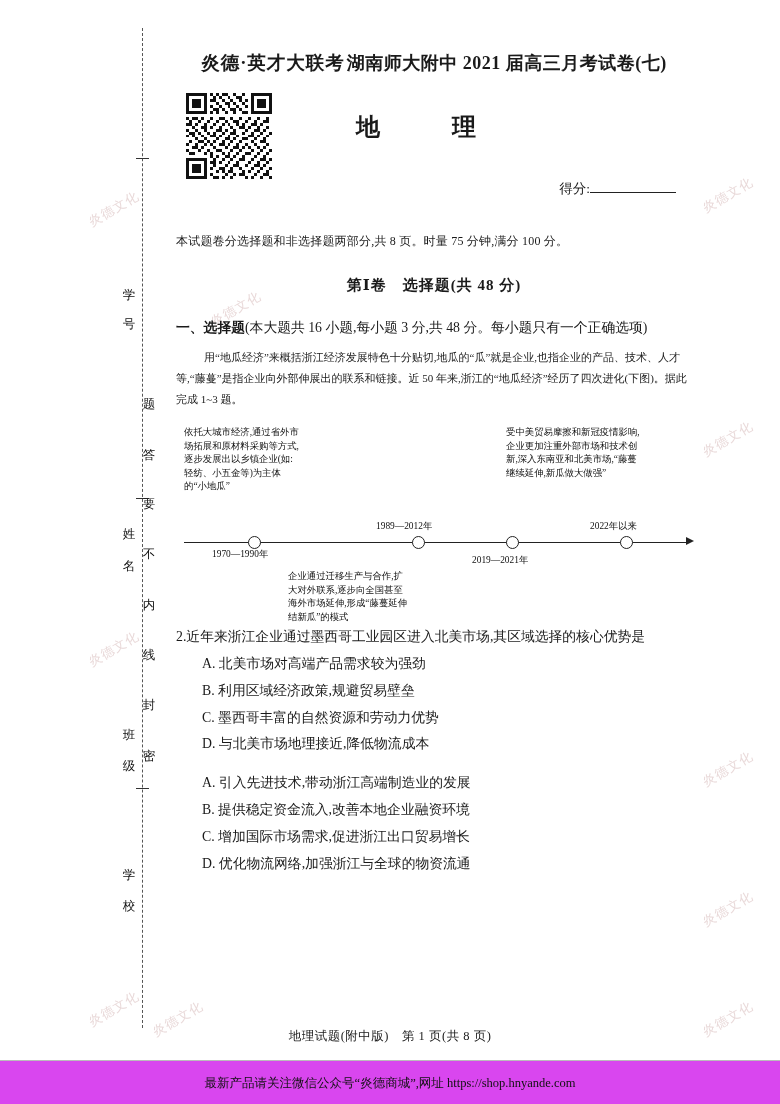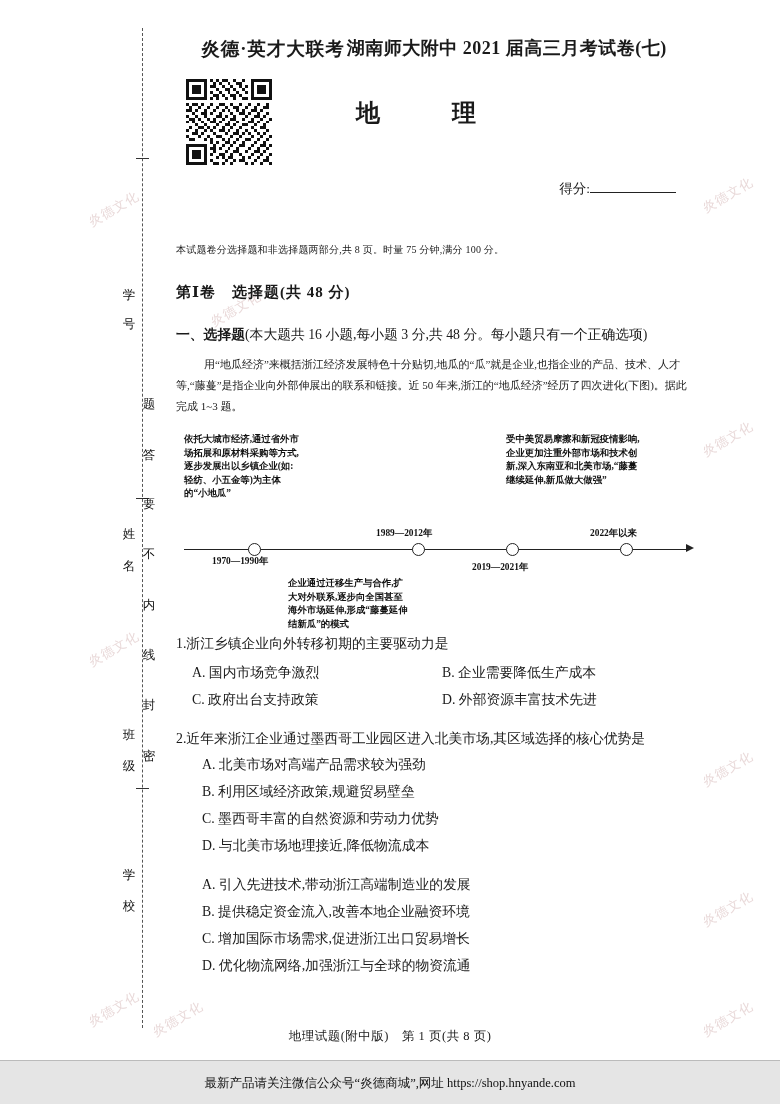--- a/index.html
+++ b/index.html
@@ -40,21 +40,21 @@
     font-size:12.5px;
     letter-spacing:9px;
     color:#111;
     white-space:nowrap;
   }
   .tick{position:absolute;left:40px;width:13px;height:0;border-top:1px solid #333;}
 
   
   .content{position:absolute;left:176px;top:30px;width:516px;}
 
-  .title-row{display:flex;align-items:flex-start;justify-content:center;margin-top:6px;}
+  .title-row{display:flex;align-items:center;justify-content:center;margin-top:20px;}
   .title-brand{
     font-family:"Liberation Serif",serif;
     font-weight:bold;font-size:18.5px;letter-spacing:1px;
   }
   .title-main{
     font-weight:bold;font-size:18px;letter-spacing:0.5px;margin-left:2px;
   }
 
   .qr-row{position:relative;height:96px;margin-top:18px;}
   .qr{position:absolute;left:10px;top:0;width:86px;height:86px;}
@@ -63,34 +63,34 @@
     font-size:24px;font-weight:bold;letter-spacing:24px;text-align:right;
   }
 
   .score{
     position:absolute;right:16px;top:150px;
     font-size:13.5px;
   }
   .score .line{display:inline-block;width:86px;border-bottom:1px solid #222;height:12px;}
 
   .exam-note{
-    margin-top:68px;font-size:10px;text-indent:0;letter-spacing:0.2px;
+    margin-top:44px;font-size:12px;text-indent:0;letter-spacing:0.2px;
   }
 
   .section-title{
-    margin-top:26px;font-size:15px;font-weight:bold;letter-spacing:1px;
+    text-align:center;margin-top:26px;font-size:15px;font-weight:bold;letter-spacing:1px;
   }
 
   .q-head{margin-top:20px;font-size:13.8px;font-weight:bold;line-height:1.9;}
   .q-head .normal{font-weight:normal;}
 
   .para{margin-top:6px;font-size:11px;line-height:1.9;text-indent:28px;}
 
   
-  .figure{position:relative;height:188px;margin-top:14px;font-size:9.4px;line-height:1.45;color:#111;font-weight:bold;}
+  .figure{position:relative;height:188px;margin-top:14px;font-size:9.4px;line-height:1.45;color:#111;}
   .fg-note{position:absolute;width:118px;}
   .axis{position:absolute;left:8px;right:6px;top:118px;height:0;border-top:1.1px solid #222;}
   .arrow{
     position:absolute;right:-2px;top:113px;
     width:0;height:0;border-left:8px solid #222;border-top:4px solid transparent;border-bottom:4px solid transparent;
   }
   .node{position:absolute;top:112px;width:11px;height:11px;border:1.2px solid #222;border-radius:50%;background:#fff;}
   .node-lbl{position:absolute;font-size:9.4px;white-space:nowrap;}
 
   
@@ -100,21 +100,21 @@
   .opts-2col .opt{width:50%;font-size:13.8px;line-height:1.95;}
   .opts-1col .opt{font-size:13.8px;line-height:1.95;padding-left:26px;}
   .indent{padding-left:16px;}
 
   
   .footer{
     position:absolute;left:0;right:0;top:1028px;text-align:center;font-size:12.5px;letter-spacing:0.5px;
   }
   .bottom-bar{
     position:absolute;left:0;right:0;top:1060px;height:44px;
-    background:#e5e5e5;border-top:1px solid #bbb;
+    background:#d946ef;border-top:1px solid #bbb;
     display:flex;align-items:center;justify-content:center;
     font-size:12.5px;color:#111;
   }
 </style>
 </head>
 <body>
 
 <div class="page">
 
   <div class="wm" style="left:86px;top:200px;">炎德文化</div>
@@ -414,31 +414,20 @@
       <div class="node" style="left:444px;"></div>
 
       <div class="node-lbl" style="left:36px;top:124px;">1970—1990年</div>
       <div class="node-lbl" style="left:200px;top:96px;">1989—2012年</div>
       <div class="node-lbl" style="left:296px;top:130px;">2019—2021年</div>
       <div class="node-lbl" style="left:414px;top:96px;">2022年以来</div>
 
       <div class="fg-note" style="left:112px;top:146px;width:120px;">企业通过迁移生产与合作,扩大对外联系,逐步向全国甚至海外市场延伸,形成“藤蔓延伸结新瓜”的模式</div>
     </div>
 
-    <div class="qitem">
-      <span class="stem">
-        <span>1.</span><span>浙江乡镇企业向外转移初期的主要驱动力是</span>
-      </span>
-      <div class="opts-2col indent">
-        <div class="opt">A. 国内市场竞争激烈</div>
-        <div class="opt">B. 企业需要降低生产成本</div>
-        <div class="opt">C. 政府出台支持政策</div>
-        <div class="opt">D. 外部资源丰富技术先进</div>
-      </div>
-    </div>
 
     <div class="qitem">
       <span class="stem">
         <span>2.</span><span>近年来浙江企业通过墨西哥工业园区进入北美市场,其区域选择的核心优势是</span>
       </span>
       <div class="opts-1col">
         <div class="opt">A. 北美市场对高端产品需求较为强劲</div>
         <div class="opt">B. 利用区域经济政策,规避贸易壁垒</div>
         <div class="opt">C. 墨西哥丰富的自然资源和劳动力优势</div>
         <div class="opt">D. 与北美市场地理接近,降低物流成本</div>

